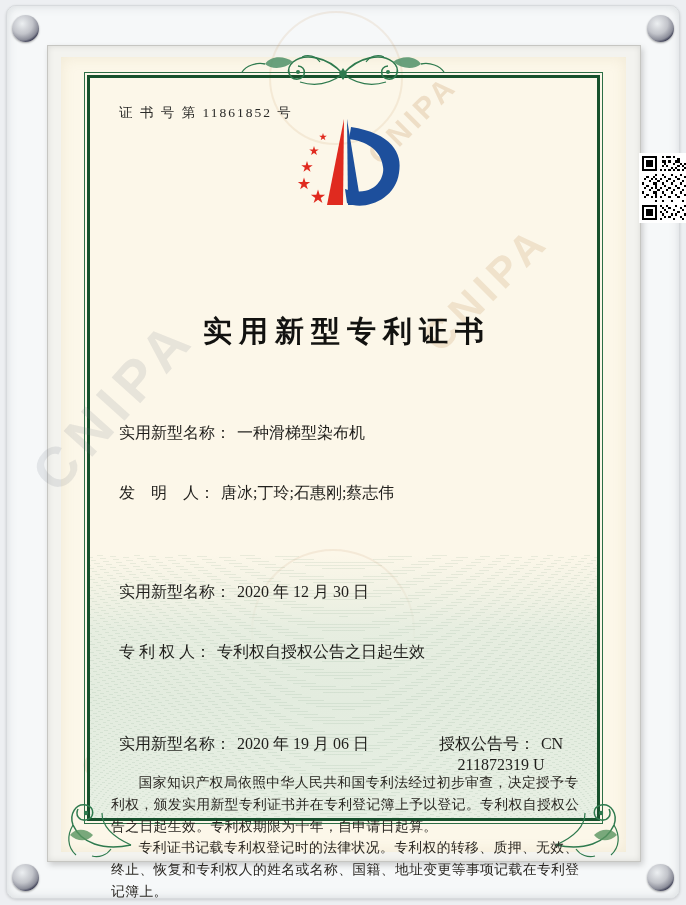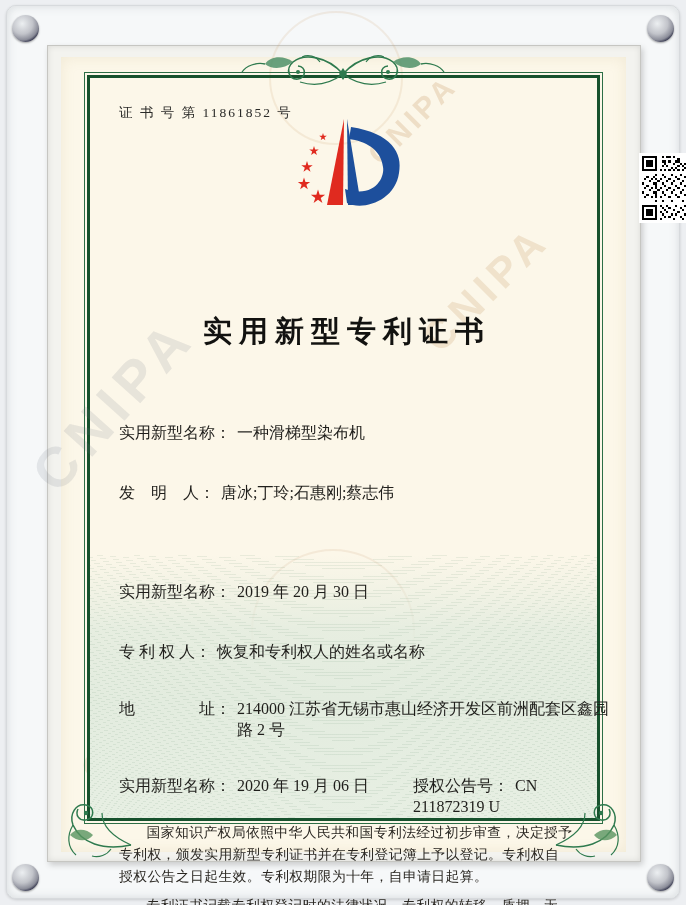--- a/index.html
+++ b/index.html
@@ -44,24 +44,24 @@
   
   .cert-no{position:absolute;left:58px;top:47px;font-size:13.5px;letter-spacing:2px;color:#2a2a28;}
   .logo{position:absolute;left:226px;top:40px;width:116px;height:96px;}
   .qr{position:absolute;left:458px;top:52px;width:64px;height:64px;background:#fff;padding:3px;}
   .title{position:absolute;left:0;top:137px;width:100%;text-align:center;font-size:29px;font-weight:bold;
          letter-spacing:7px;text-indent:7px;color:#121210;}
   .frow{position:absolute;left:58px;font-size:16px;line-height:21px;color:#1f1e1b;}
   .flabel{white-space:pre;}
   .fval{margin-left:6px;}
   .addr .fval{display:inline-block;width:380px;vertical-align:top;}
-  .grant2{position:absolute;left:294px;top:0;}
+  .grant2{position:absolute;left:294px;top:0;text-align:center;}
   .paras{position:absolute;left:50px;top:452px;width:470px;font-size:13.8px;line-height:21.8px;
          color:#2a2722;letter-spacing:.4px;}
-  .paras p{margin:8px;text-indent:2em;}
+  .paras p{margin:0;text-indent:2em;}
   .z{position:relative;z-index:5;}
 </style>
 </head>
 <body>
 
 <div class="stage">
   <div class="frame"></div>
   <div class="screw" style="left:12px;top:15px;"></div>
   <div class="screw" style="left:647px;top:15px;"></div>
   <div class="screw" style="left:12px;top:864px;"></div>
@@ -166,27 +166,24 @@
     <div class="title z">实用新型专利证书</div>
 
     
     <div class="frow z" style="top:207px">
       <span class="flabel">实用新型名称：</span><span class="fval">一种滑梯型染布机</span>
     </div>
     <div class="frow z" style="top:246px">
       <span class="flabel">发　明　人：</span><span class="fval">唐冰;丁玲;石惠刚;蔡志伟</span>
     </div>
     <div class="frow z" style="top:324px">
-      <span class="flabel">实用新型名称：</span><span class="fval">2019 年 20 月 30 日</span>
+      <span class="flabel">实用新型名称：</span><span class="fval">2020 年 12 月 30 日</span>
     </div>
     <div class="frow z" style="top:363px">
-      <span class="flabel">专 利 权 人：</span><span class="fval">恢复和专利权人的姓名或名称</span>
-    </div>
-    <div class="frow addr z" style="top:399px">
-      <span class="flabel">地　　　　址：</span><span class="fval">214000 江苏省无锡市惠山经济开发区前洲配套区鑫园路 2 号</span>
+      <span class="flabel">专 利 权 人：</span><span class="fval">专利权自授权公告之日起生效</span>
     </div>
     <div class="frow z" style="top:434px;width:470px">
       <span class="flabel">实用新型名称：</span><span class="fval">2020 年 19 月 06 日</span>
       <span class="grant2"><span class="flabel">授权公告号：</span><span class="fval">CN 211872319 U</span></span>
     </div>
 
     
     <div class="paras z">
       <p>国家知识产权局依照中华人民共和国专利法经过初步审查，决定授予专利权，颁发实用新型专利证书并在专利登记簿上予以登记。专利权自授权公告之日起生效。专利权期限为十年，自申请日起算。</p>
       <p>专利证书记载专利权登记时的法律状况。专利权的转移、质押、无效、终止、恢复和专利权人的姓名或名称、国籍、地址变更等事项记载在专利登记簿上。</p>

